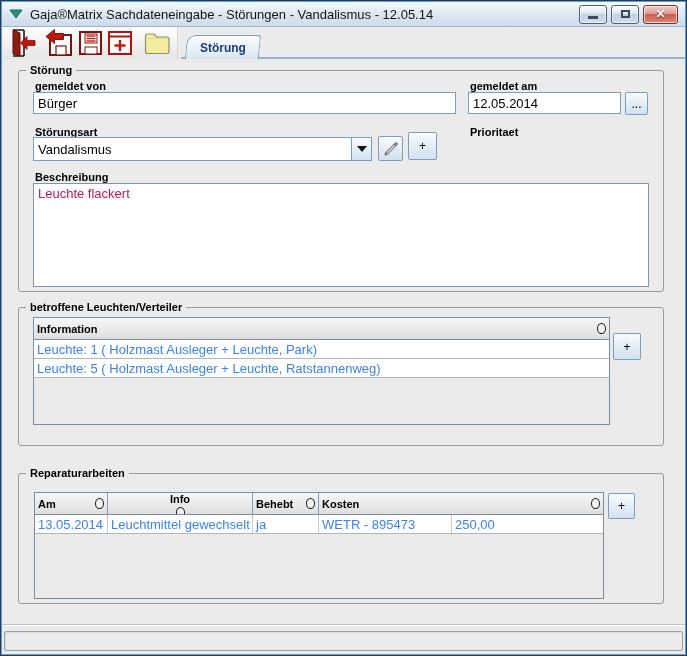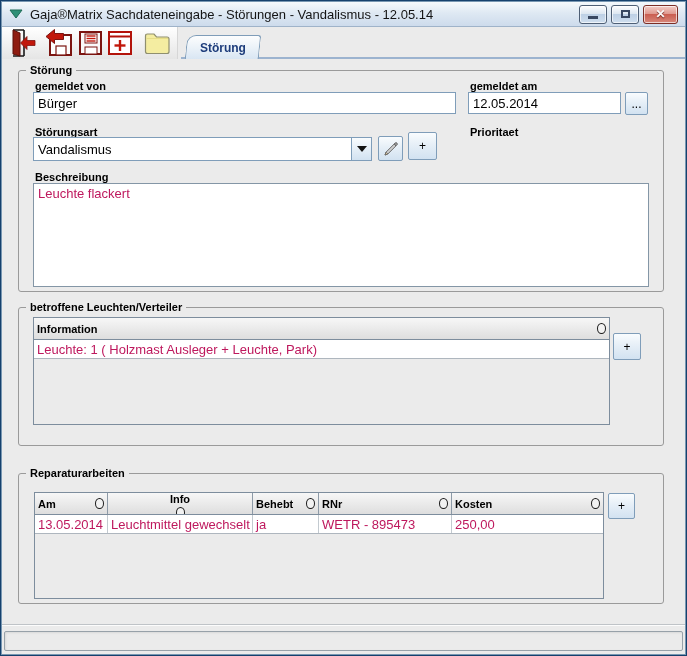--- a/index.html
+++ b/index.html
@@ -82,21 +82,21 @@
   .table { position:absolute; border:1px solid #7d8d9d; background:#ebebeb; }
   .thead { display:flex; height:22px;
     background:linear-gradient(#f7f7f7, #dedede); border-bottom:1px solid #7d8d9d; }
   .th { display:flex; align-items:center; justify-content:space-between;
     gap:2px; padding:0 3px; font-size:11px; font-weight:bold; color:#000;
     border-right:1px solid #8d9aa7; overflow:hidden; cursor:default; }
   .th:last-child { border-right:none; }
   .sort-circle { width:9px; height:11px; border:1px solid #1a1a1a; border-radius:50%;
     background:#f2f2f2; flex:0 0 auto; }
   .tr { display:flex; height:19px; background:#fff; border-bottom:1px solid #aeb6be; }
-  .td { font-size:13px; color:#be185d; padding:0 3px; display:flex; align-items:center;
+  .td { font-size:13px; color:#3b82f6; padding:0 3px; display:flex; align-items:center;
     border-right:1px solid #c3cad0; white-space:nowrap; overflow:hidden; }
   .td:last-child { border-right:none; }
 
   
   .statusbar { position:absolute; left:2px; right:2px; bottom:3px; height:20px;
     background:#ebebeb; border:1px solid #97a1a9; border-radius:2px;
     box-shadow:inset 1px 1px 2px rgba(0,0,0,.08); }
 </style>
 </head>
 <body>
@@ -216,43 +216,42 @@
         <div class="table" style="left:14px; top:9px; width:577px; height:108px;">
           <div class="thead">
             <div class="th" style="flex:1;">
               <span>Information</span>
               <span class="sort-circle"></span>
             </div>
           </div>
           <div class="tr">
             <div class="td" style="flex:1;">Leuchte: 1 ( Holzmast Ausleger + Leuchte, Park)</div>
           </div>
+          <div class="tr">
+            <div class="td" style="flex:1;">Leuchte: 5 ( Holzmast Ausleger + Leuchte, Ratstannenweg)</div>
+          </div>
         </div>
         <div class="btn" style="left:594px; top:25px; width:28px; height:27px;">+</div>
       </div>
 
       <div class="group" style="left:16px; top:413px; width:646px; height:131px;">
         <span class="group-label">Reparaturarbeiten</span>
 
         <div class="table" style="left:15px; top:18px; width:570px; height:107px;">
           <div class="thead">
             <div class="th" style="width:73px;">
               <span>Am</span>
               <span class="sort-circle"></span>
             </div>
             <div class="th" style="width:145px;flex-direction:column;">
               <span>Info</span>
               <span class="sort-circle"></span>
             </div>
             <div class="th" style="width:66px;">
               <span>Behebt</span>
-              <span class="sort-circle"></span>
-            </div>
-            <div class="th" style="width:133px;">
-              <span>RNr</span>
               <span class="sort-circle"></span>
             </div>
             <div class="th" style="flex:1;">
               <span>Kosten</span>
               <span class="sort-circle"></span>
             </div>
           </div>
           <div class="tr">
             <div class="td" style="width:73px;">13.05.2014</div>
             <div class="td" style="width:145px;">Leuchtmittel gewechselt</div>

